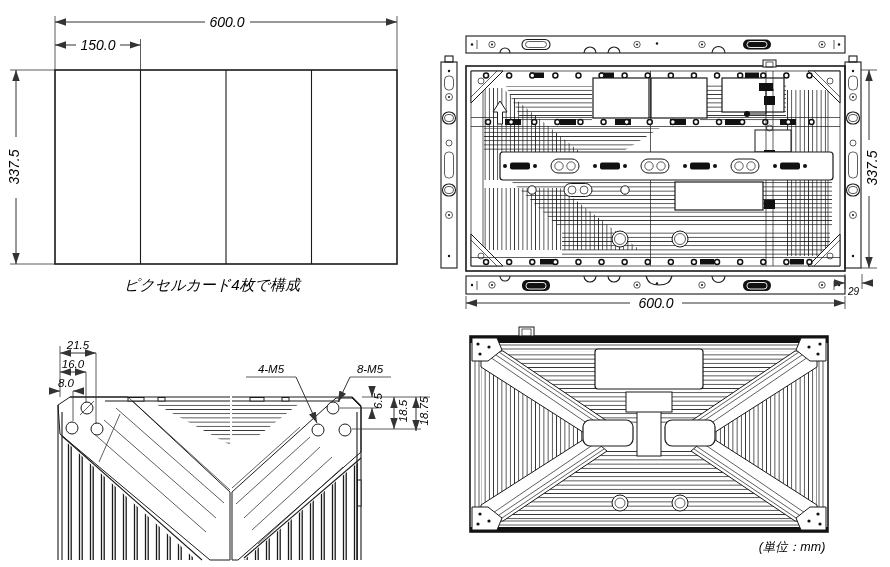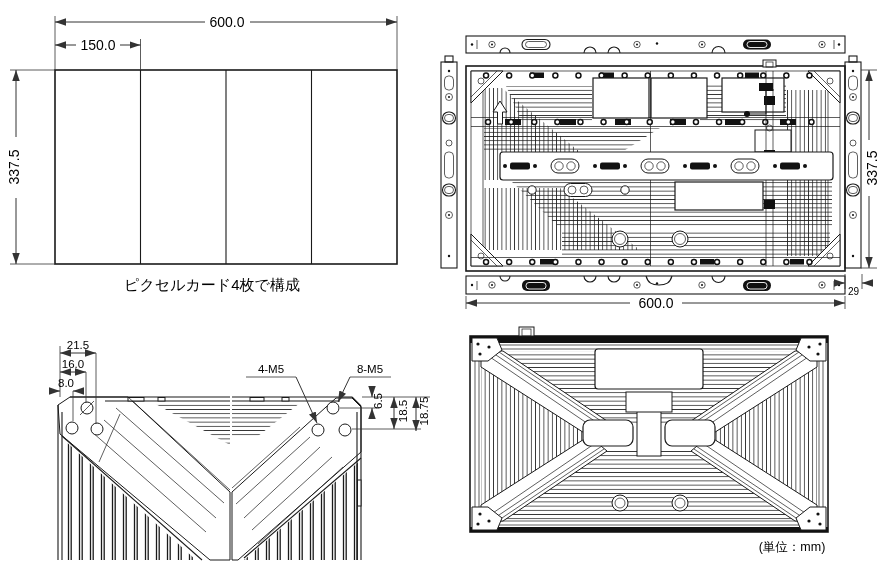--- a/index.html
+++ b/index.html
@@ -1,17 +1,17 @@
 <!DOCTYPE html>
 <html><head>
 <meta charset="utf-8">
 <style>
   html,body{margin:0;padding:0;background:#fff;}
   #sheet{position:relative;width:890px;height:567px;background:#fff;overflow:hidden;
-         font-family:"Liberation Sans",sans-serif;}
+         font-family:"Liberation Sans",sans-serif;font-style:italic;}
   svg{display:block}
   .ln   {stroke:#1a1a1a;stroke-width:1.1;fill:none;}
   .ln2  {stroke:#1a1a1a;stroke-width:1.6;fill:none;}
   .thin {stroke:#1a1a1a;stroke-width:.7;fill:none;}
   .wfill{fill:#fff;stroke:#1a1a1a;stroke-width:1.2;}
   .wfill2{fill:#fff;stroke:#1a1a1a;stroke-width:1;}
   .blk  {fill:#111;stroke:none;}
   .dim  {stroke:#333;stroke-width:1;fill:none;}
   .ext  {stroke:#333;stroke-width:.8;fill:none;}
   .dotbase{stroke:#111;stroke-width:6.4;fill:none;stroke-linecap:round;stroke-dasharray:.1 23;}

